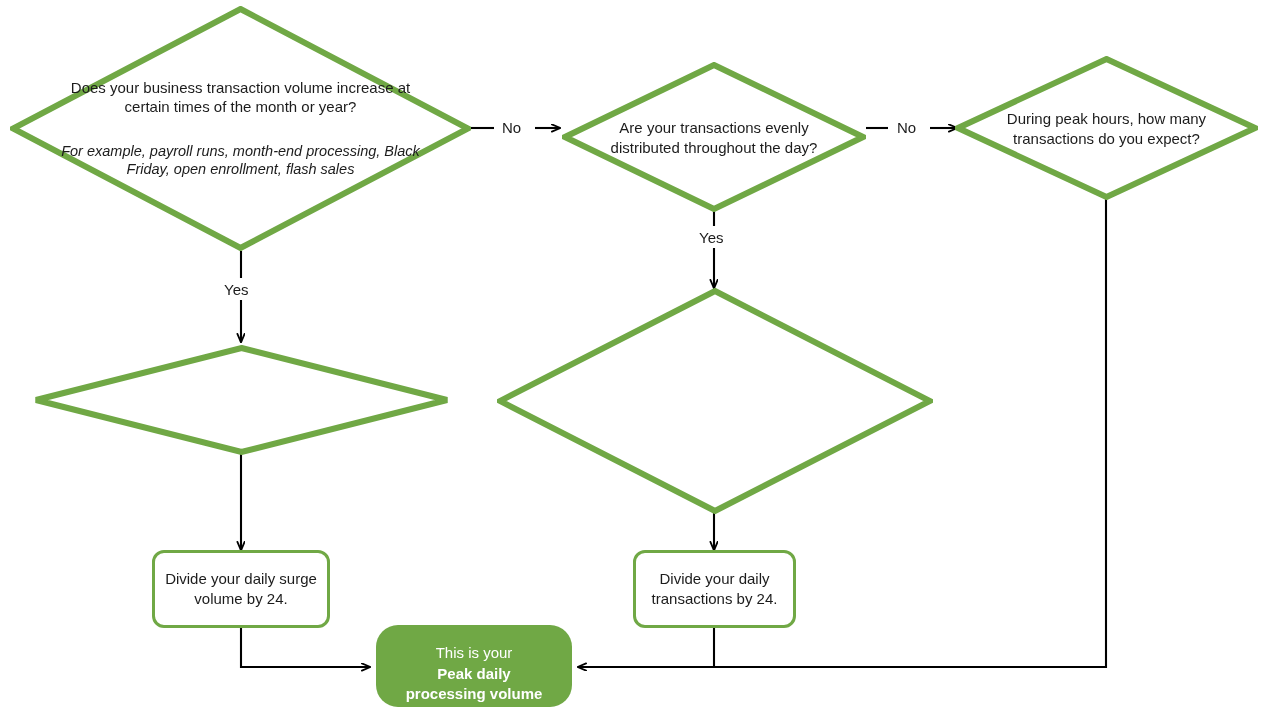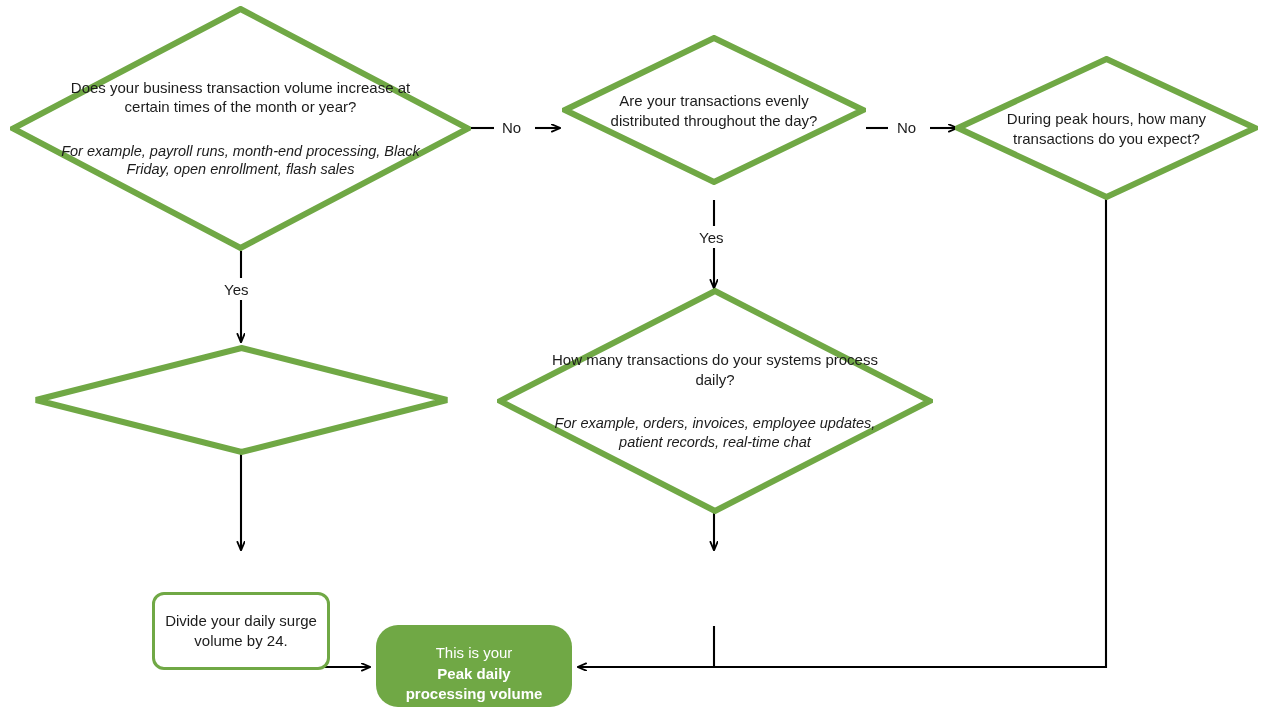--- a/index.html
+++ b/index.html
@@ -69,21 +69,20 @@
   
   .procbox {
     position: absolute;
     box-sizing: border-box;
     border: 3px solid #70A845;
     border-radius: 12px;
     background: #ffffff;
     display: flex;
     align-items: center;
     justify-content: center;
-    margin-top: 42px;
   }
   .procbox .label {
     text-align: center;
     font-size: 15px;
     line-height: 1.32;
     color: #1c1c1c;
   }
 
   
   .terminal {
@@ -160,21 +159,21 @@
     <div class="diamond" style="left:10px; top:6px; width:461px; height:245px;">
       <svg class="shape" viewBox="0 0 461 245" preserveAspectRatio="none">
         <polygon points="230.5,3 458,122.5 230.5,242 3,122.5" fill="#ffffff" stroke="#70A845" stroke-width="6" stroke-linejoin="miter"></polygon>
       </svg>
       <div class="label">
         <span>Does your business transaction volume increase at certain times of the month or year?</span>
         <span class="eg">For example, payroll runs, month-end processing, Black Friday, open enrollment, flash sales</span>
       </div>
     </div>
 
-    <div class="diamond" style="left:562px; top:35px; width:304px; height:150px;">
+    <div class="diamond" style="left:562px; top:62px; width:304px; height:150px;">
       <svg class="shape" viewBox="0 0 304 150" preserveAspectRatio="none">
         <polygon points="152,3 301,75 152,147 3,75" fill="#ffffff" stroke="#70A845" stroke-width="6" stroke-linejoin="miter"></polygon>
       </svg>
       <div class="label">Are your transactions evenly distributed throughout the day?</div>
     </div>
 
     <div class="diamond" style="left:955px; top:56px; width:303px; height:144px;">
       <svg class="shape" viewBox="0 0 303 144" preserveAspectRatio="none">
         <polygon points="151.5,3 300,72 151.5,141 3,72" fill="#ffffff" stroke="#70A845" stroke-width="6" stroke-linejoin="miter"></polygon>
       </svg>
@@ -184,30 +183,29 @@
     <div class="diamond" style="left:33px; top:345px; width:417px; height:110px;">
       <svg class="shape" viewBox="0 0 417 110" preserveAspectRatio="none">
         <polygon points="208.5,3 414,55 208.5,107 3,55" fill="#ffffff" stroke="#70A845" stroke-width="6" stroke-linejoin="miter"></polygon>
       </svg>
     </div>
 
     <div class="diamond" style="left:497px; top:288px; width:436px; height:226px;">
       <svg class="shape" viewBox="0 0 436 226" preserveAspectRatio="none">
         <polygon points="218,3 433,113 218,223 3,113" fill="#ffffff" stroke="#70A845" stroke-width="6" stroke-linejoin="miter"></polygon>
       </svg>
-      <div class="label">
-        <span>How many transactions do your systems process daily?</span>
-        <span class="eg">For example, orders, invoices, employee updates, patient records, real-time chat</span>
-      </div>
     </div>
 
     <div class="procbox" style="left:152px; top:550px; width:178px; height:78px;">
       <div class="label">Divide your daily surge volume by 24.</div>
     </div>
 
+    <div class="procbox" style="left:633px; top:550px; width:163px; height:78px;">
+      <div class="label">Divide your daily transactions by 24.</div>
+    </div>
 
     <div class="terminal" style="left:376px; top:625px; width:196px; height:82px;">
       <div class="label">
         <span>This is your</span>
         <span class="strong">Peak daily</span>
         <span class="strong">processing volume</span>
       </div>
     </div>
 
     <span class="edge-label" style="left:500px; top:119px;">No</span>

